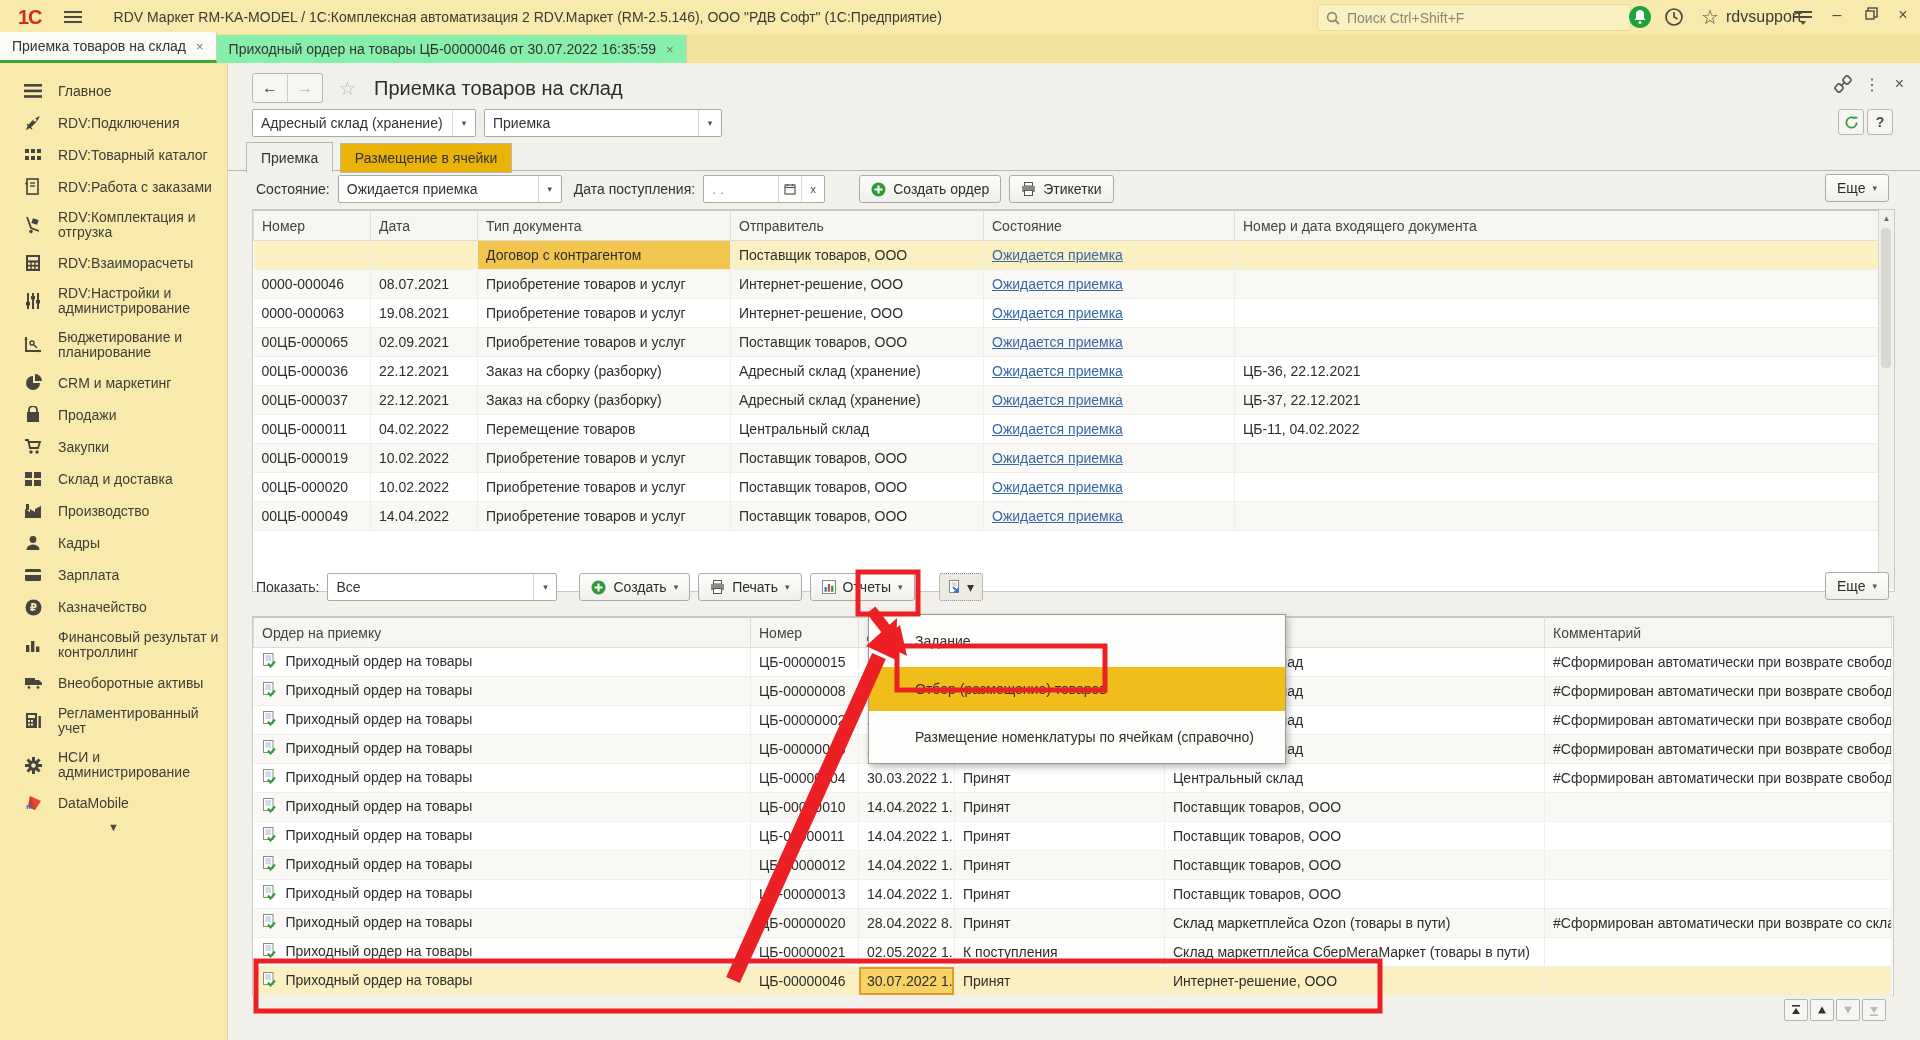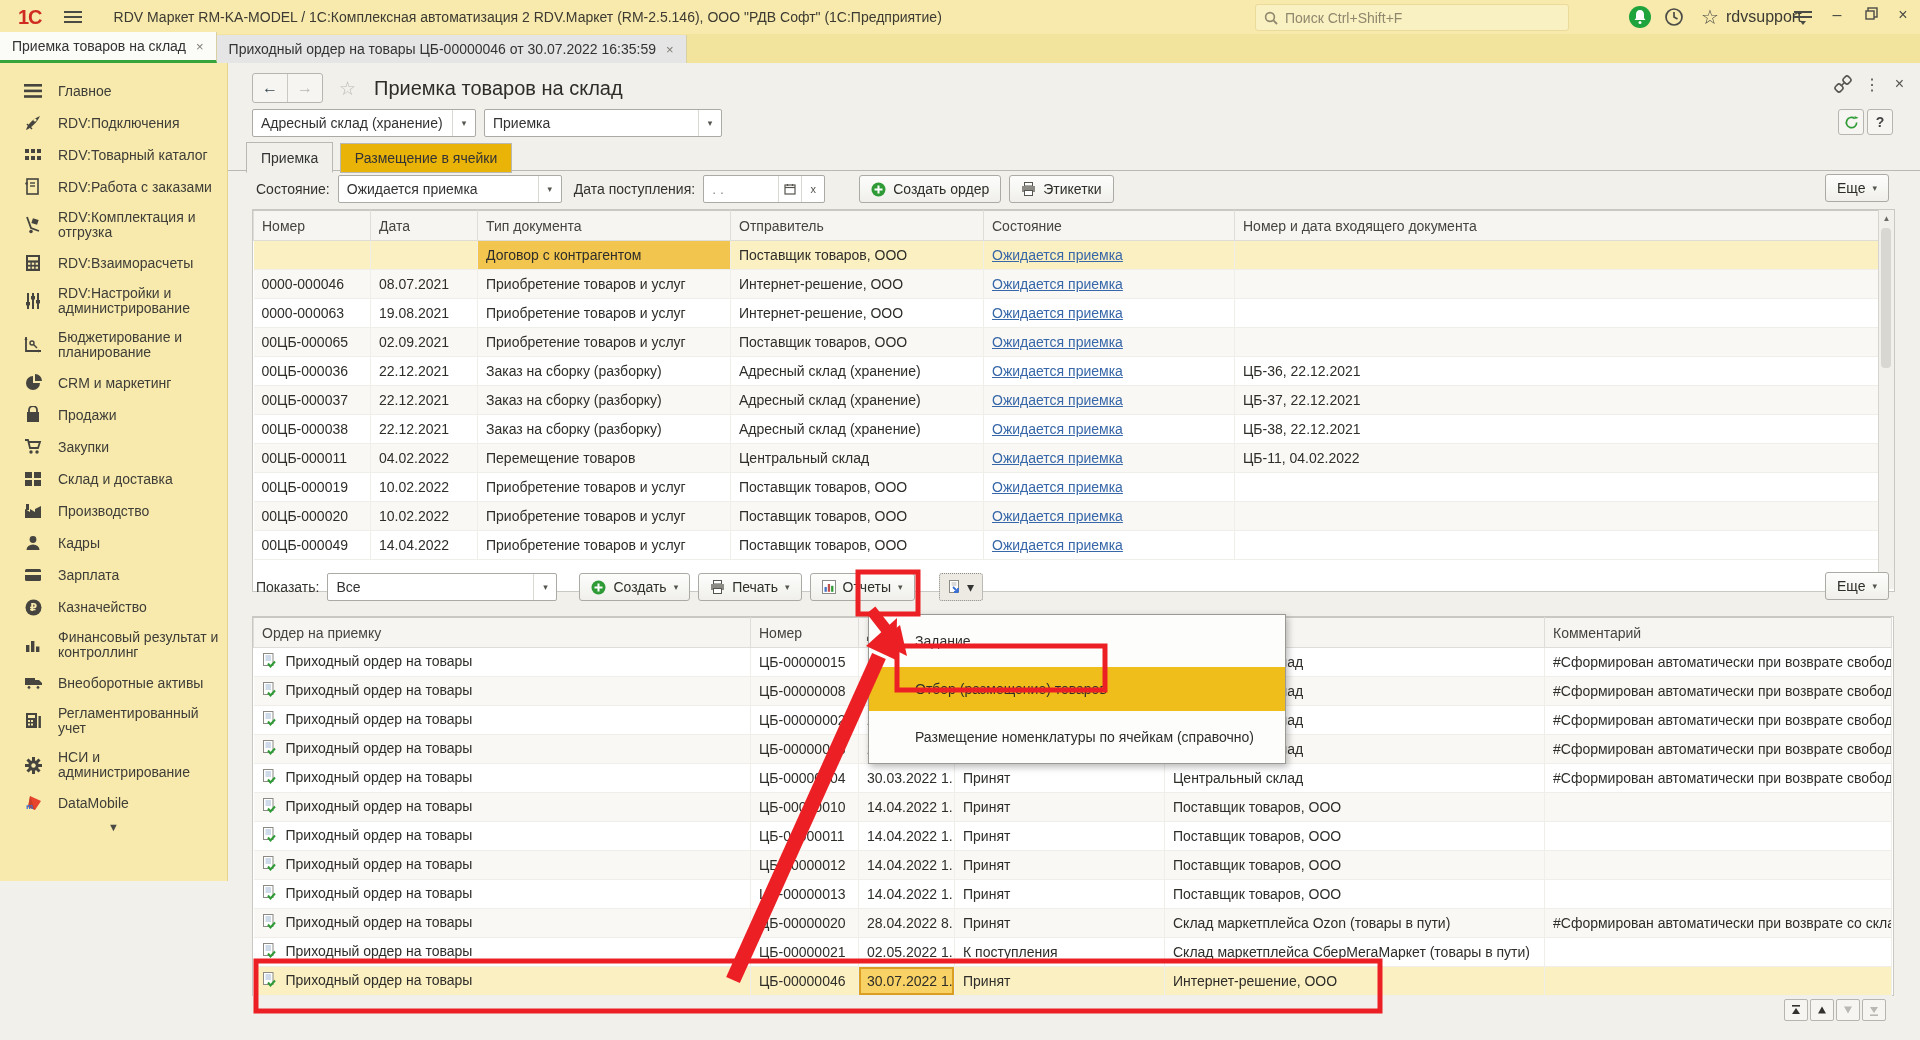--- a/index.html
+++ b/index.html
@@ -5,34 +5,34 @@
   html,body{margin:0;padding:0;background:#888;}
   #app{position:relative;width:1920px;height:1040px;overflow:hidden;
        font-family:"Liberation Sans",sans-serif;color:#333;background:#F1F0EB;}
   
   .topbar{position:absolute;left:0;top:0;width:1920px;height:34px;background:#F7EAAC;
           display:flex;align-items:center;border-bottom:1px solid #E4D48E;}
   .logo1c{font-weight:bold;color:#D02B20;font-size:20px;margin-left:18px;letter-spacing:-1px;}
   .hamb{width:18px;height:12px;margin-left:22px;display:flex;flex-direction:column;justify-content:space-between;}
   .hamb i{height:2px;background:#4a4a46;display:block;}
   .wintitle{margin-left:32px;font-size:14px;color:#3c3a32;white-space:nowrap;}
-  .searchbox{position:absolute;left:1255px;top:4px;width:296px;height:25px;background:#FAF1C2;
+  .searchbox{position:absolute;left:1317px;top:4px;width:296px;height:25px;background:#FAF1C2;
              border:1px solid #EADB9A;border-radius:3px;display:flex;align-items:center;padding:0 8px;gap:7px;}
   .searchbox .ph{color:#8E876E;font-size:14px;}
   .tb-ico{position:absolute;top:4px;width:26px;height:26px;display:flex;align-items:center;justify-content:center;}
   .username{position:absolute;left:1726px;top:8px;font-size:16px;color:#3c3a32;}
   .winbtn{position:absolute;top:6px;font-size:16px;color:#4a4a46;width:22px;text-align:center;}
   
   .tabbar{position:absolute;left:0;top:34px;width:1920px;height:29px;background:#F3E49D;display:flex;align-items:flex-end;}
   .wtab{height:28px;display:flex;align-items:center;padding:0 12px;font-size:14px;gap:10px;
-        background:#e5e5e5;border-right:1px solid #D8CFA3;color:#333;}
+        background:#86efac;border-right:1px solid #D8CFA3;color:#333;}
   .wtab.active{background:#FBFBF8;border-bottom:3px solid #35A43A;padding-bottom:0;}
   .wtab .x{color:#7c7a72;font-size:13px;}
   
-  .sidebar{position:absolute;left:0;top:63px;width:228px;height:818px;background:#F7EAAC;
+  .sidebar{position:absolute;left:0;top:63px;width:228px;height:977px;background:#F7EAAC;
            border-right:1px solid #E4D48E;padding-top:12px;box-sizing:border-box;}
   .sb-item{display:flex;align-items:center;gap:14px;padding:7px 6px 7px 22px;cursor:pointer;}
   .sb-ico{width:22px;min-width:22px;height:18px;display:flex;align-items:center;justify-content:center;}
   .sb-label{font-size:14px;color:#3E3D38;line-height:15px;}
   .sb-more{text-align:center;color:#4a4a46;font-size:11px;margin-top:2px;}
   
   .main{position:absolute;left:228px;top:63px;width:1692px;height:977px;background:#F1F0EB;}
   .m-header{position:absolute;left:24px;top:8px;height:34px;display:flex;align-items:center;gap:10px;}
   .navgrp{display:flex;border:1px solid #B6B5B0;border-radius:3px;overflow:hidden;background:#F6F5F1;}
   .navbtn{width:34px;height:28px;display:flex;align-items:center;justify-content:center;font-size:16px;color:#37474F;}
@@ -578,28 +578,20 @@
 
             <tr>
               <td>00ЦБ-000037</td>
               <td>22.12.2021</td>
               <td class="c-doctype">Заказ на сборку (разборку)</td>
               <td>Адресный склад (хранение)</td>
               <td><a class="lnk">Ожидается приемка</a></td>
               <td>ЦБ-37, 22.12.2021</td>
             </tr>
 
-            <tr>
-              <td>00ЦБ-000038</td>
-              <td>22.12.2021</td>
-              <td class="c-doctype">Заказ на сборку (разборку)</td>
-              <td>Адресный склад (хранение)</td>
-              <td><a class="lnk">Ожидается приемка</a></td>
-              <td>ЦБ-38, 22.12.2021</td>
-            </tr>
 
             <tr>
               <td>00ЦБ-000011</td>
               <td>04.02.2022</td>
               <td class="c-doctype">Перемещение товаров</td>
               <td>Центральный склад</td>
               <td><a class="lnk">Ожидается приемка</a></td>
               <td>ЦБ-11, 04.02.2022</td>
             </tr>
 

